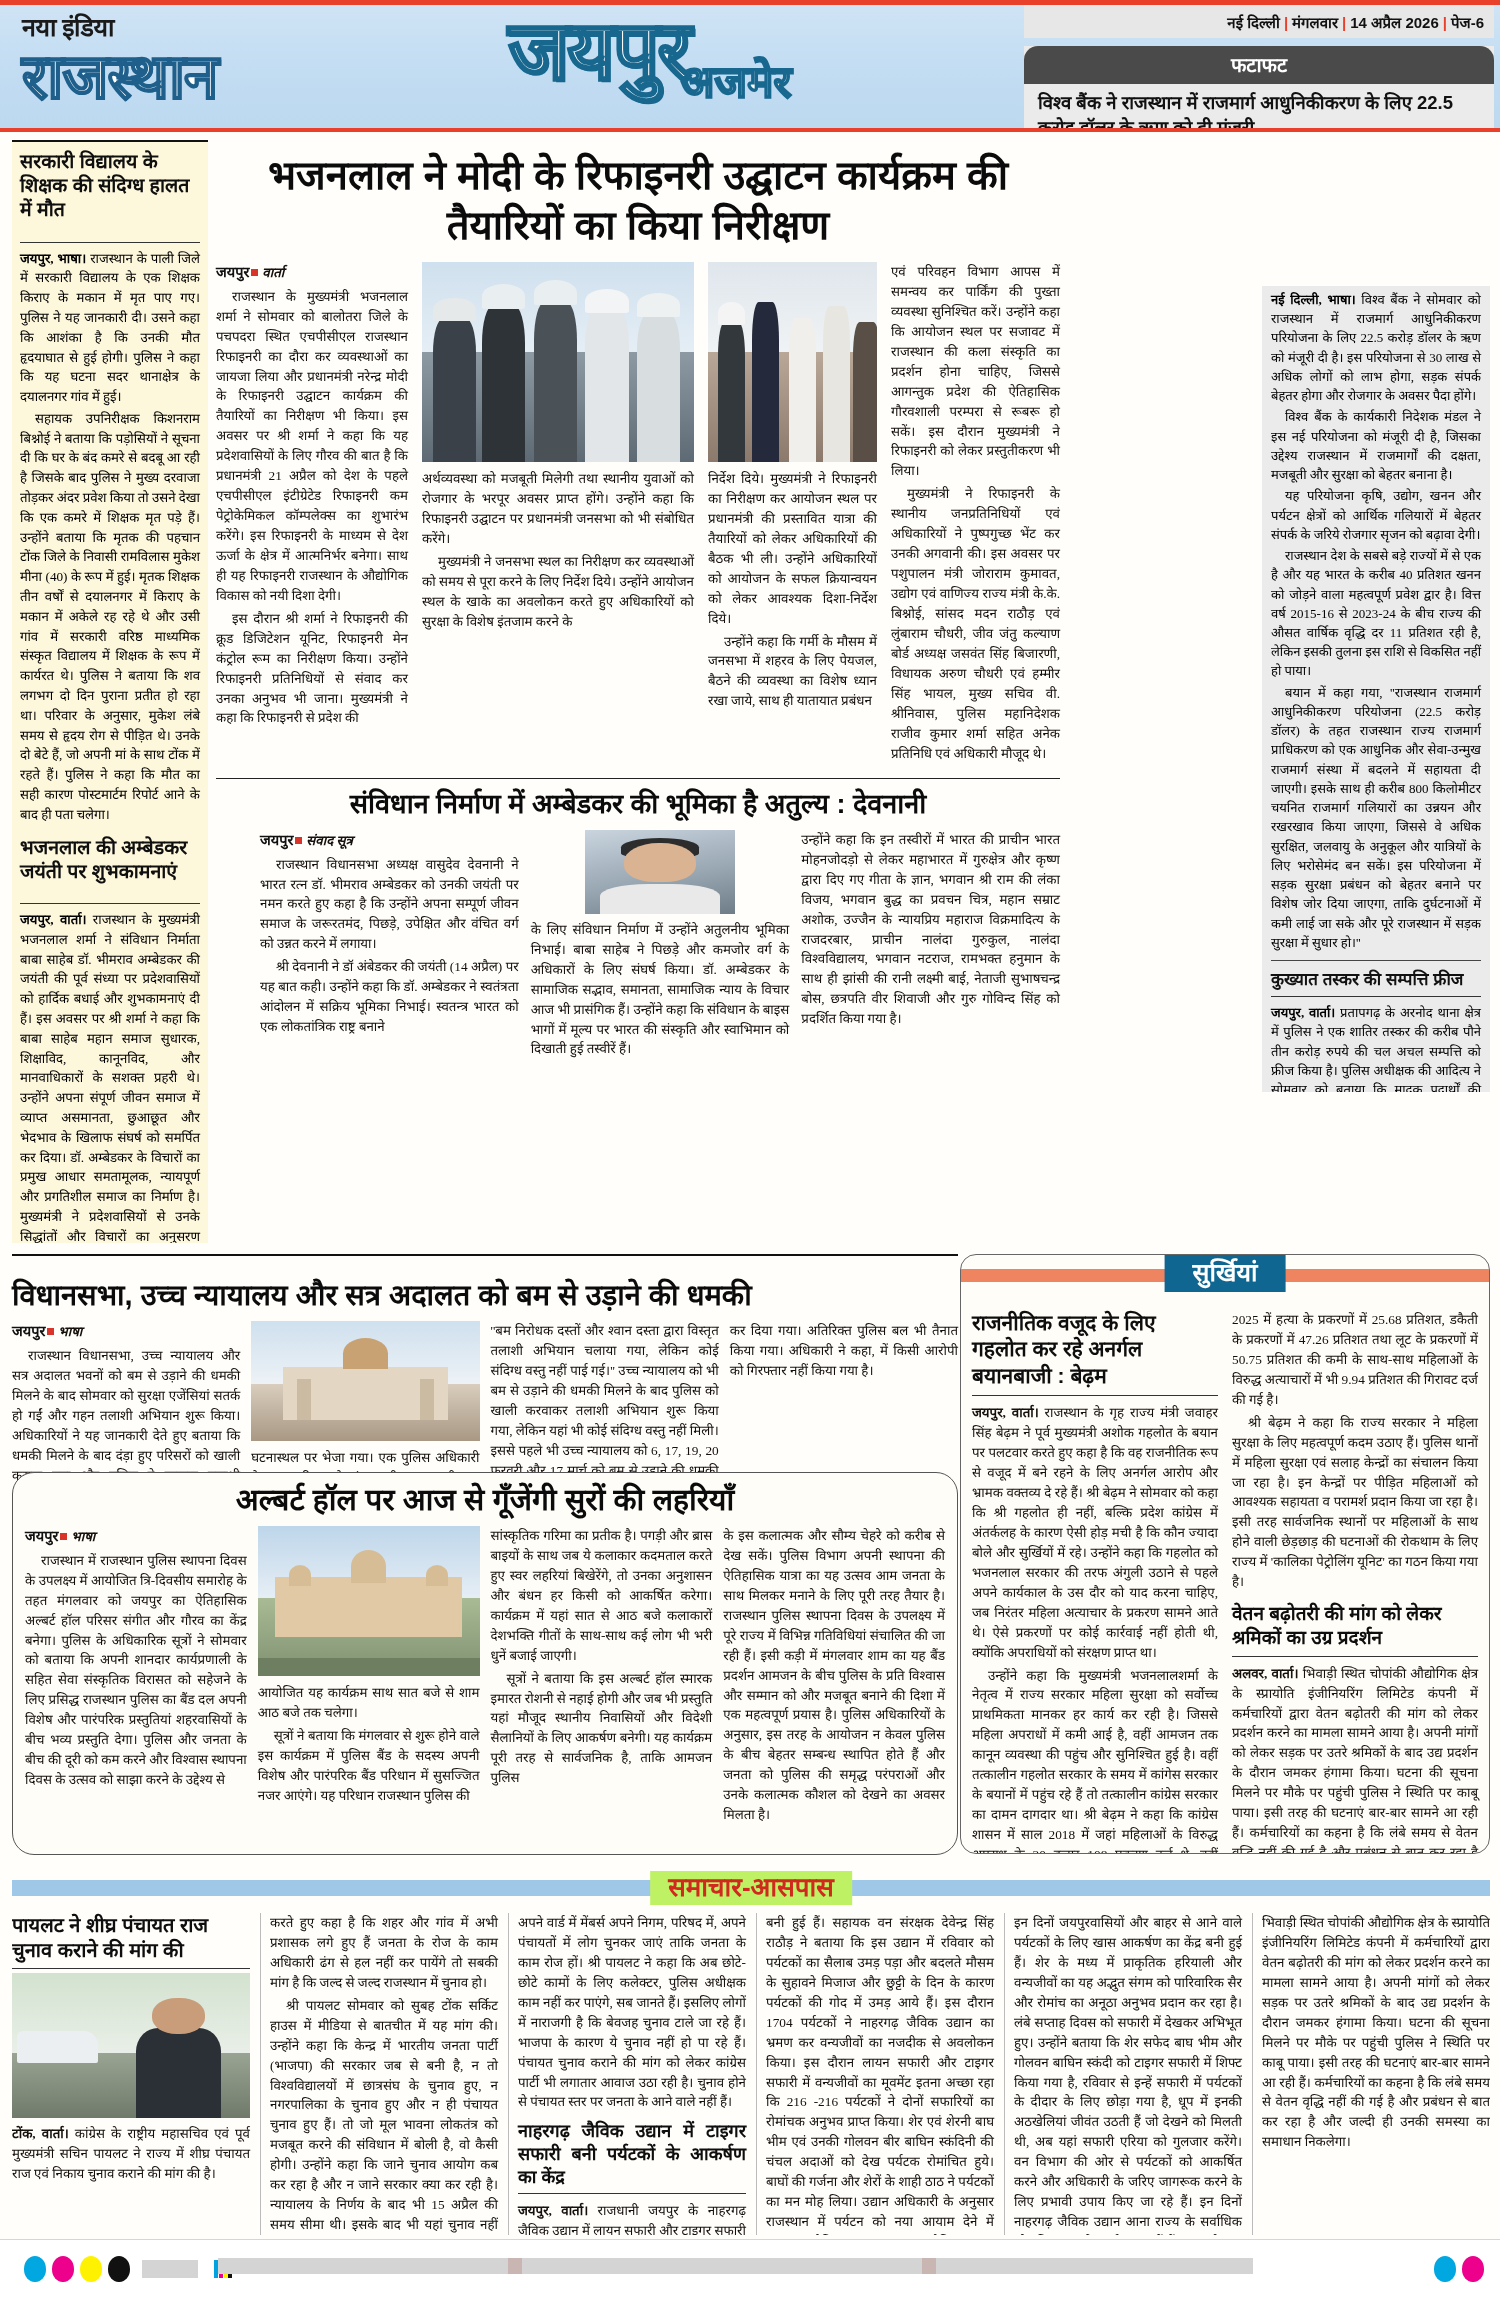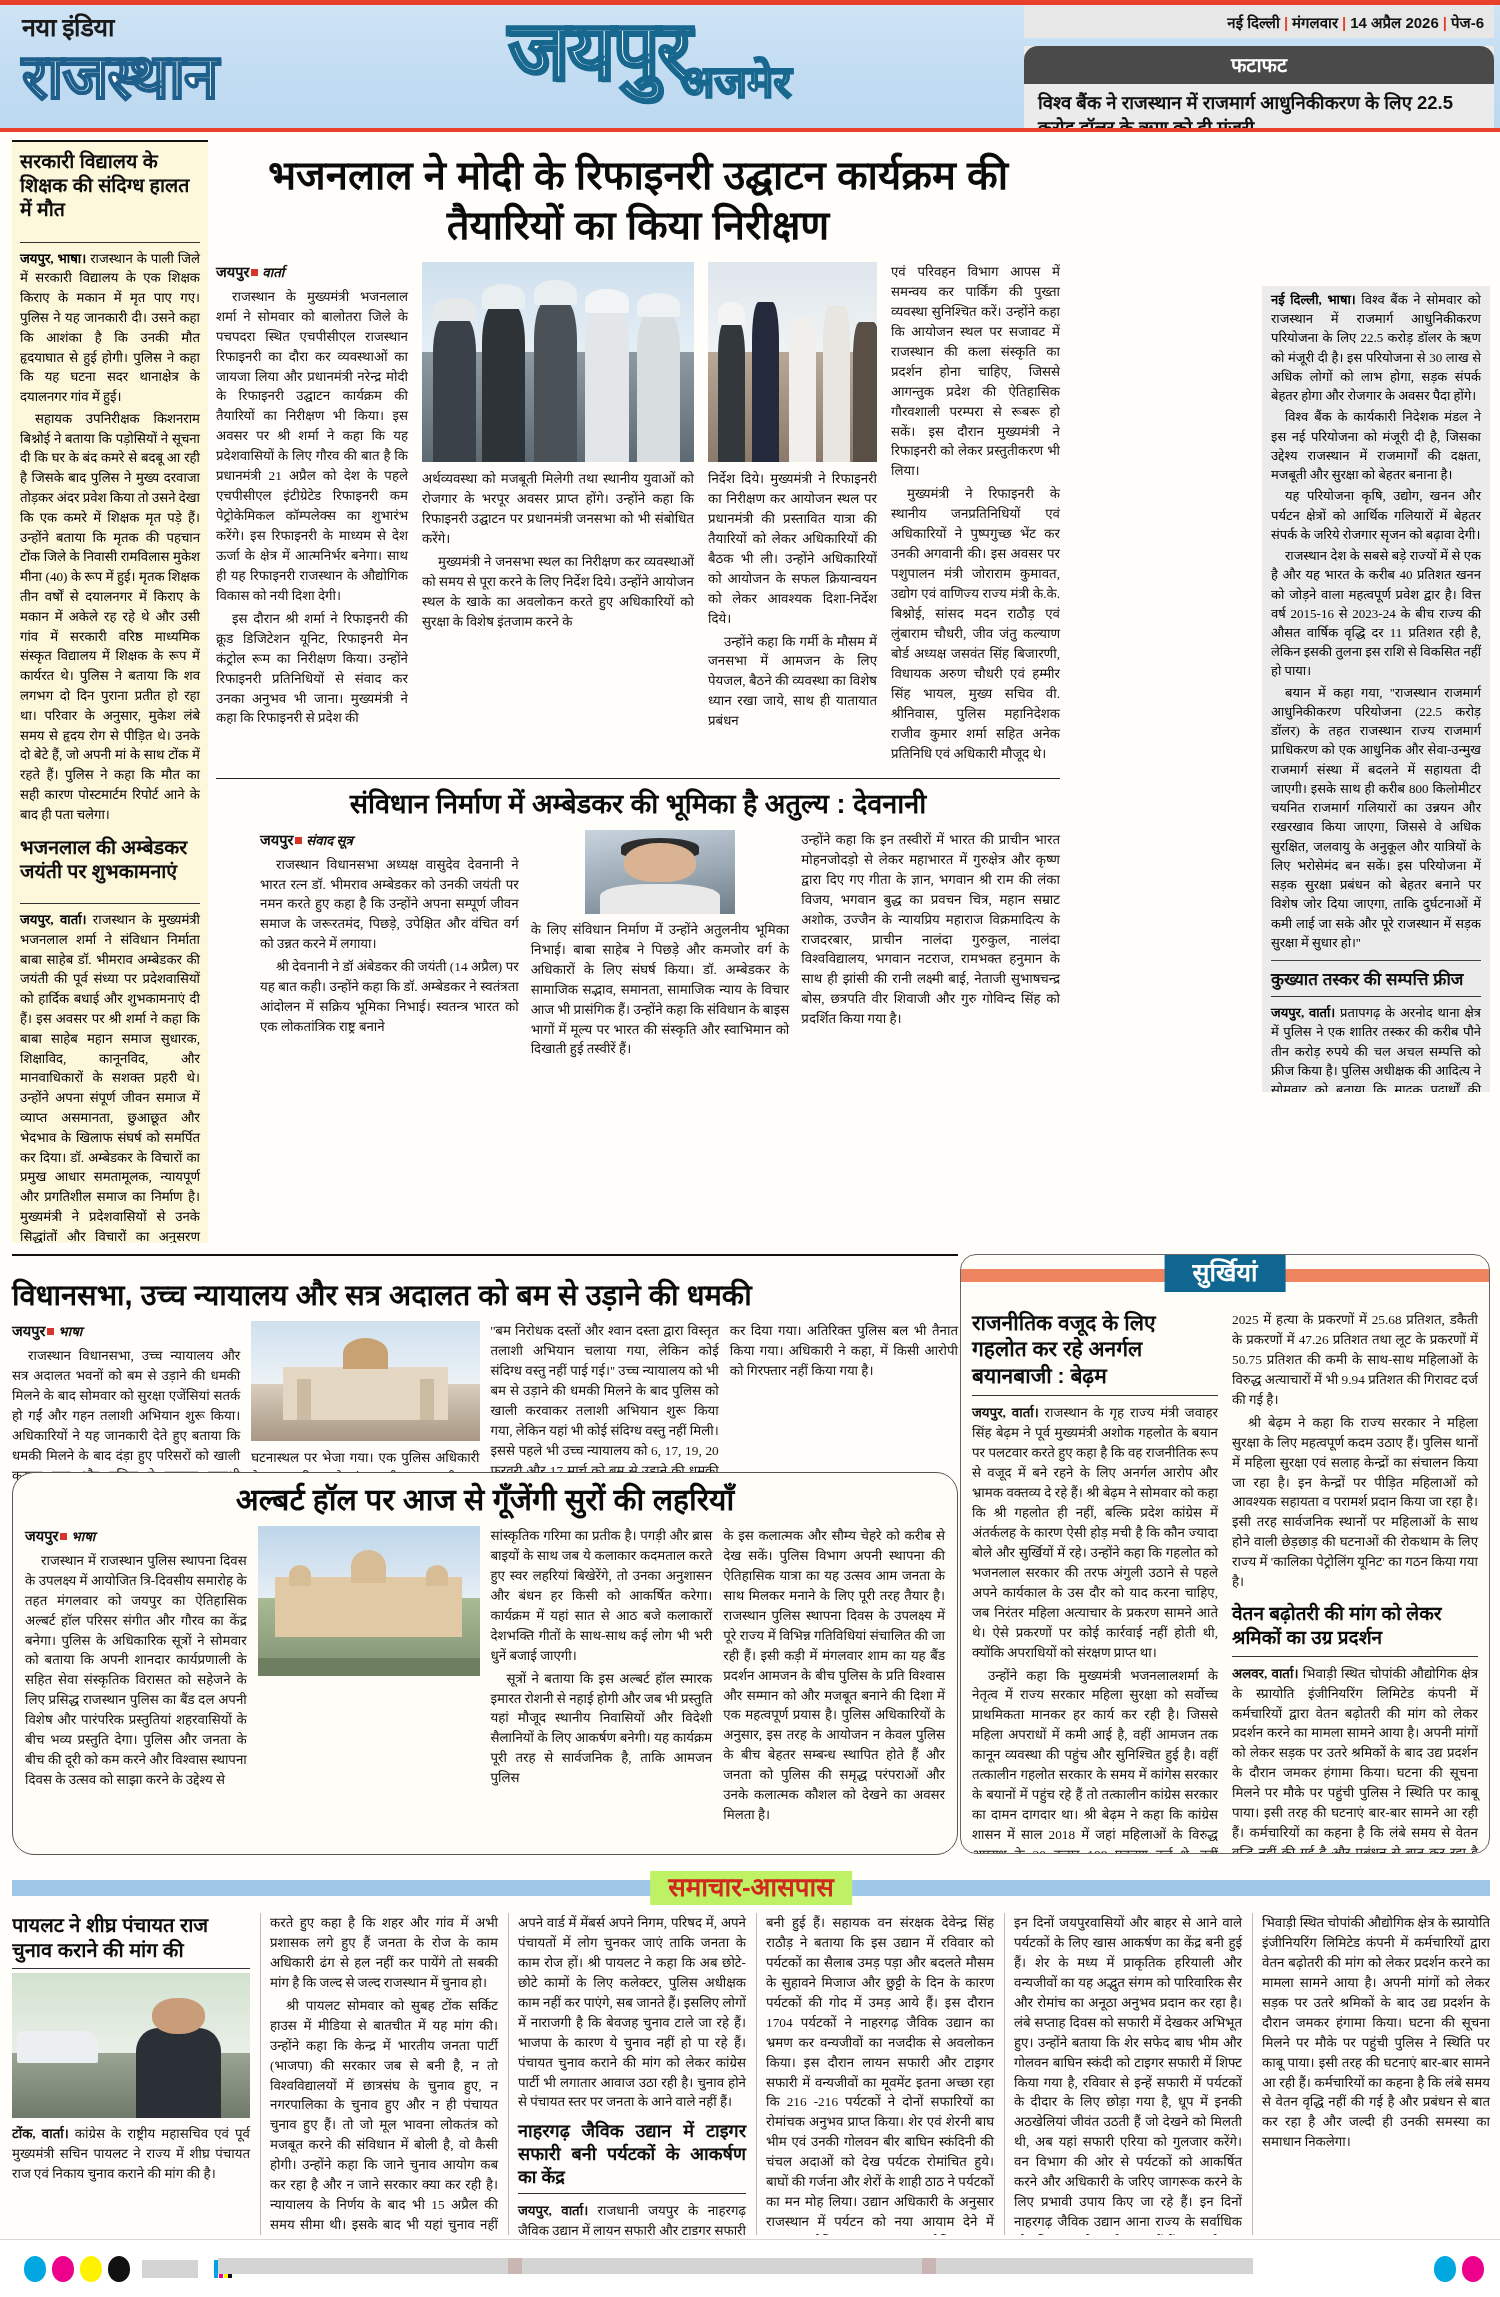--- a/index.html
+++ b/index.html
@@ -357,21 +357,21 @@
               <div class="ph-fig" style="left:6%;height:70%;background:#33383d;">
                   <div class="ph-helm" style="background:#f4f4f4;"></div>
                 </div>
               <div class="ph-fig" style="left:26%;height:80%;background:#24293b;"></div>
               <div class="ph-fig" style="left:48%;height:72%;background:#f0efec;"></div>
               <div class="ph-fig" style="left:68%;height:78%;background:#e8e6e0;"></div>
               <div class="ph-fig" style="left:86%;height:70%;background:#5a4f46;"></div>
             </div>
           </div>
           <p class="noind">निर्देश दिये। मुख्यमंत्री ने रिफाइनरी का निरीक्षण कर आयोजन स्थल पर प्रधानमंत्री की प्रस्तावित यात्रा की तैयारियों को लेकर अधिकारियों की बैठक भी ली। उन्होंने अधिकारियों को आयोजन के सफल क्रियान्वयन को लेकर आवश्यक दिशा-निर्देश दिये।</p>
-          <p>उन्होंने कहा कि गर्मी के मौसम में जनसभा में आमजन के लिए पेयजल, बैठने की व्यवस्था का विशेष ध्यान रखा जाये, साथ ही यातायात प्रबंधन</p>
+          <p>उन्होंने कहा कि गर्मी के मौसम में जनसभा में शहरव के लिए पेयजल, बैठने की व्यवस्था का विशेष ध्यान रखा जाये, साथ ही यातायात प्रबंधन</p>
         </div>
         <div class="body-col">
           <p class="noind">एवं परिवहन विभाग आपस में समन्वय कर पार्किंग की पुख्ता व्यवस्था सुनिश्चित करें। उन्होंने कहा कि आयोजन स्थल पर सजावट में राजस्थान की कला संस्कृति का प्रदर्शन होना चाहिए, जिससे आगन्तुक प्रदेश की ऐतिहासिक गौरवशाली परम्परा से रूबरू हो सकें। इस दौरान मुख्यमंत्री ने रिफाइनरी को लेकर प्रस्तुतीकरण भी लिया।</p>
           <p>मुख्यमंत्री ने रिफाइनरी के स्थानीय जनप्रतिनिधियों एवं अधिकारियों ने पुष्पगुच्छ भेंट कर उनकी अगवानी की। इस अवसर पर पशुपालन मंत्री जोराराम कुमावत, उद्योग एवं वाणिज्य राज्य मंत्री के.के. बिश्नोई, सांसद मदन राठौड़ एवं लुंबाराम चौधरी, जीव जंतु कल्याण बोर्ड अध्यक्ष जसवंत सिंह बिजारणी, विधायक अरुण चौधरी एवं हम्मीर सिंह भायल, मुख्य सचिव वी. श्रीनिवास, पुलिस महानिदेशक राजीव कुमार शर्मा सहित अनेक प्रतिनिधि एवं अधिकारी मौजूद थे।</p>
         </div>
       </div>
     </div>
 
     <div class="sub-story">
       <div class="sub-head">संविधान निर्माण में अम्बेडकर की भूमिका है अतुल्य : देवनानी</div>
@@ -455,20 +455,24 @@
         <div class="photo" style="height:150px;margin-bottom:7px;">
           <div class="ph-inner">
             <div class="ph-sky" style="height:48%;background:linear-gradient(180deg,#bed6ea,#e6eef5);"></div>
             <div class="ph-ground" style="height:52%;background:linear-gradient(180deg,#a8bb94,#7f9070);"></div>
             <div class="bldg" style="left:8%;bottom:26%;width:84%;height:40%;background:#e0c9a4;"></div>
             <div class="dome" style="left:42%;bottom:62%;width:16%;height:22%;background:#d7bd95;"></div>
             <div class="dome" style="left:14%;bottom:60%;width:10%;height:14%;background:#d7bd95;"></div>
             <div class="dome" style="left:76%;bottom:60%;width:10%;height:14%;background:#d7bd95;"></div>
             <div class="bldg" style="left:0;bottom:0;width:100%;height:12%;background:#6d7e61;"></div>
           </div>
+        </div>
+        <div class="body-col">
+          <p class="noind">आयोजित यह कार्यक्रम साथ सात बजे से शाम आठ बजे तक चलेगा।</p>
+          <p>सूत्रों ने बताया कि मंगलवार से शुरू होने वाले इस कार्यक्रम में पुलिस बैंड के सदस्य अपनी विशेष और पारंपरिक बैंड परिधान में सुसज्जित नजर आएंगे। यह परिधान राजस्थान पुलिस की</p>
         </div>
       </div>
       <div class="body-col">
         <p class="noind">सांस्कृतिक गरिमा का प्रतीक है। पगड़ी और ब्रास बाइयों के साथ जब ये कलाकार कदमताल करते हुए स्वर लहरियां बिखेरेंगे, तो उनका अनुशासन और बंधन हर किसी को आकर्षित करेगा। कार्यक्रम में यहां सात से आठ बजे कलाकारों देशभक्ति गीतों के साथ-साथ कई लोग भी भरी धुनें बजाई जाएगी।</p>
         <p>सूत्रों ने बताया कि इस अल्बर्ट हॉल स्मारक इमारत रोशनी से नहाई होगी और जब भी प्रस्तुति यहां मौजूद स्थानीय निवासियों और विदेशी सैलानियों के लिए आकर्षण बनेगी। यह कार्यक्रम पूरी तरह से सार्वजनिक है, ताकि आमजन पुलिस</p>
       </div>
       <div class="body-col">
         <p class="noind">के इस कलात्मक और सौम्य चेहरे को करीब से देख सकें। पुलिस विभाग अपनी स्थापना की ऐतिहासिक यात्रा का यह उत्सव आम जनता के साथ मिलकर मनाने के लिए पूरी तरह तैयार है। राजस्थान पुलिस स्थापना दिवस के उपलक्ष्य में पूरे राज्य में विभिन्न गतिविधियां संचालित की जा रही हैं। इसी कड़ी में मंगलवार शाम का यह बैंड प्रदर्शन आमजन के बीच पुलिस के प्रति विश्वास और सम्मान को और मजबूत बनाने की दिशा में एक महत्वपूर्ण प्रयास है। पुलिस अधिकारियों के अनुसार, इस तरह के आयोजन न केवल पुलिस के बीच बेहतर सम्बन्ध स्थापित होते हैं और जनता को पुलिस की समृद्ध परंपराओं और उनके कलात्मक कौशल को देखने का अवसर मिलता है।</p>
       </div>
     </div>

